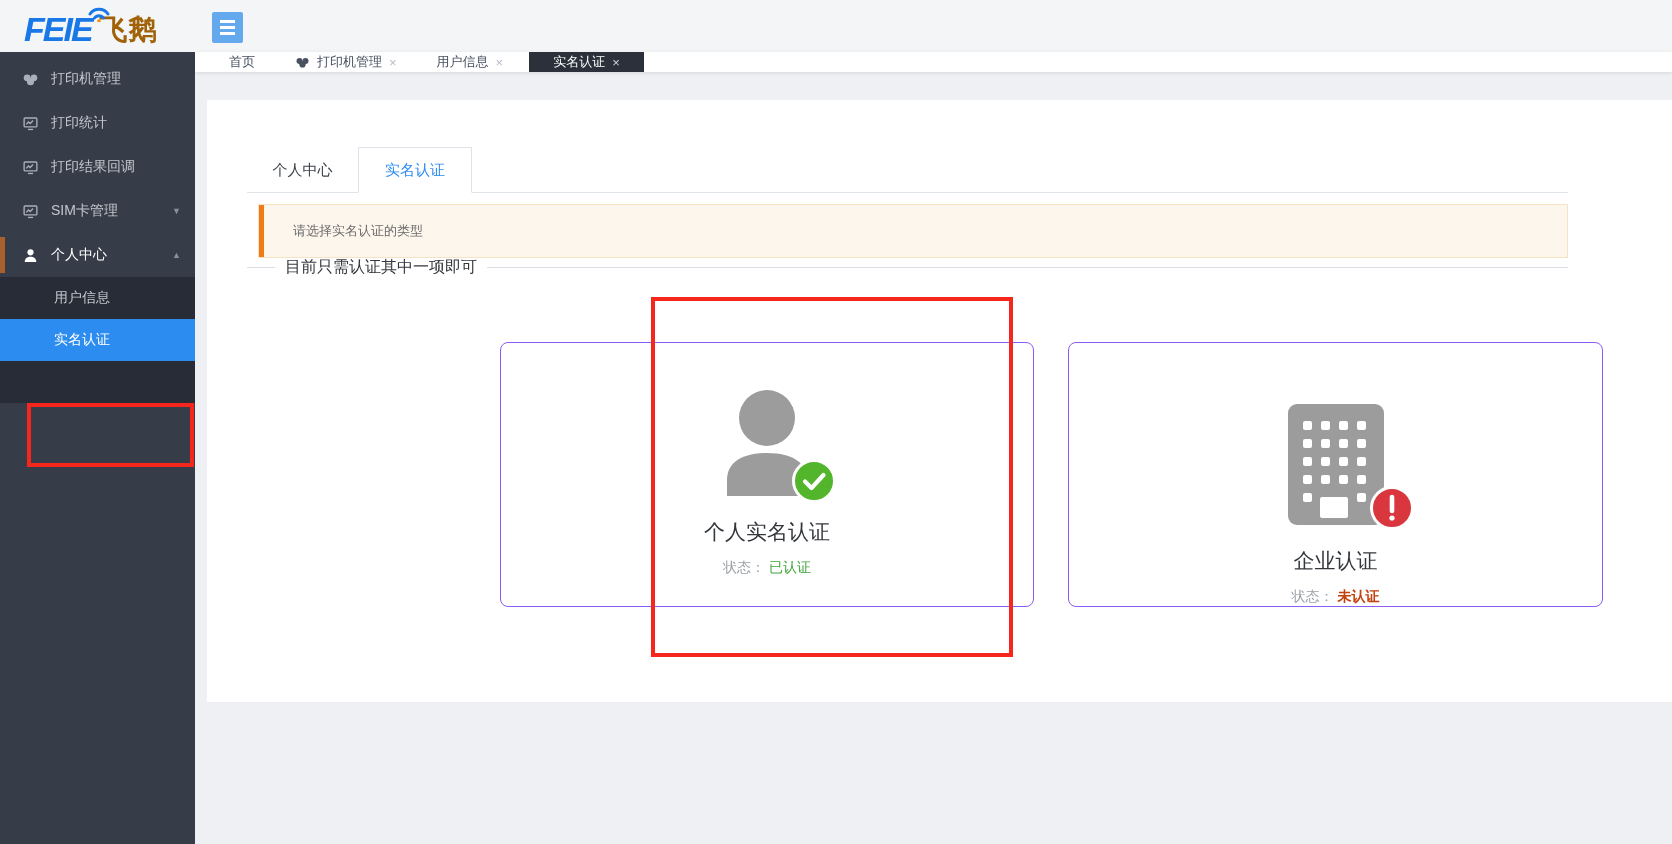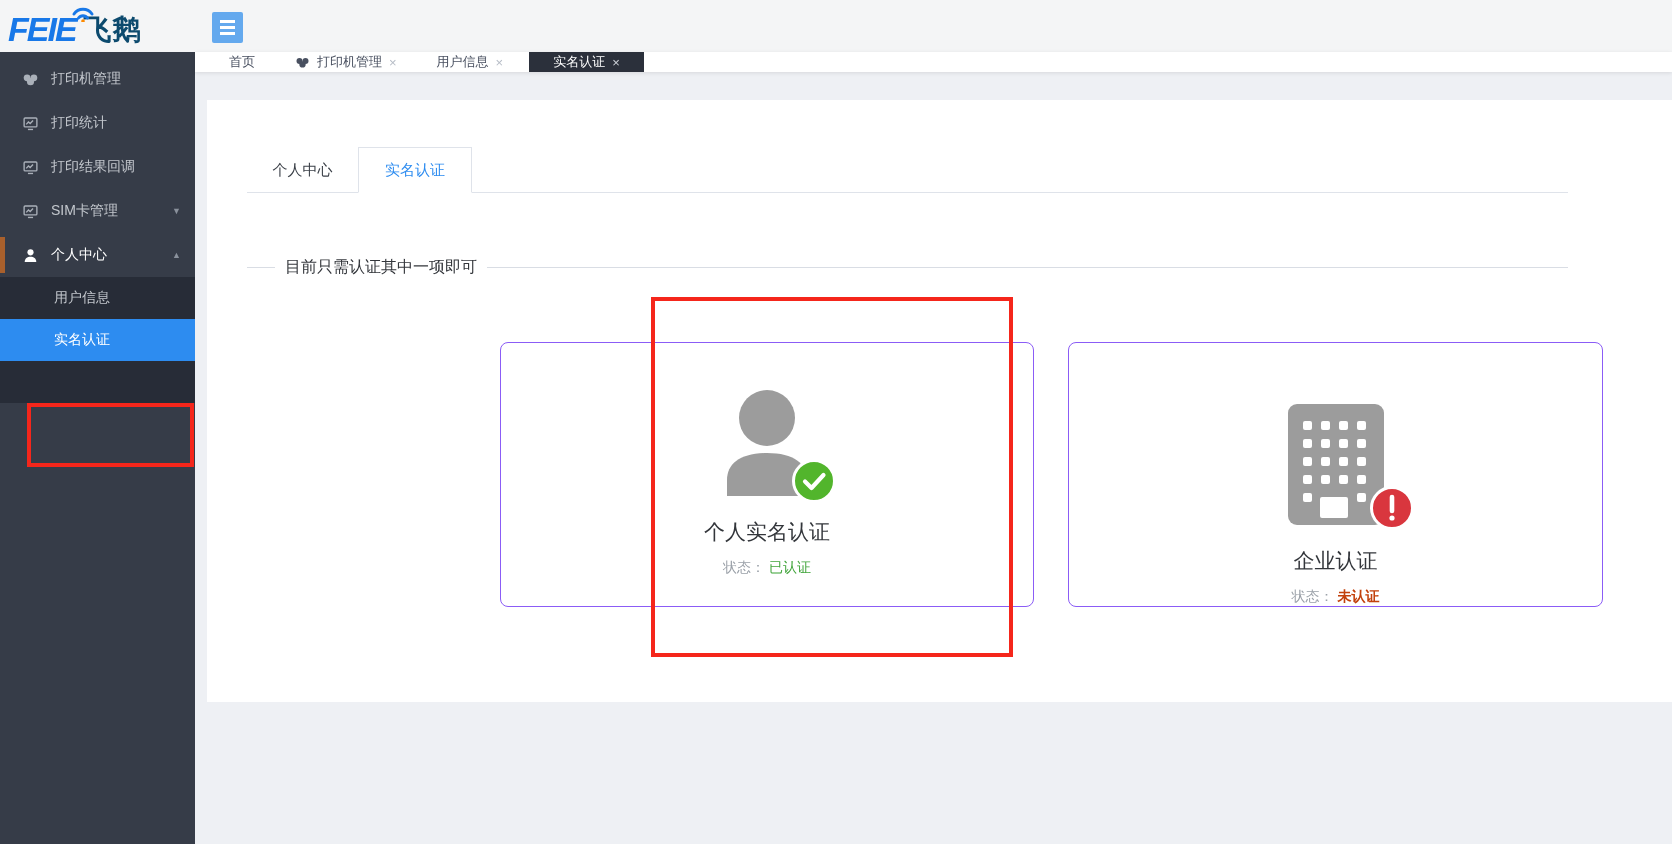--- a/index.html
+++ b/index.html
@@ -5,23 +5,23 @@
   * { margin:0; padding:0; box-sizing:border-box; }
   html,body { width:1672px; height:844px; }
   body {
     font-family:"Liberation Sans","DejaVu Sans",sans-serif;
     background:#eef0f4; color:#333; overflow:hidden; position:relative;
   }
   .stage { position:absolute; left:0; top:0; width:1672px; height:844px; }
 
   
   .header { position:absolute; left:0; top:0; width:1672px; height:52px; background:#f4f5f6; }
-  .logo { position:absolute; left:8px; top:6px; height:42px; display:flex; align-items:flex-end; cursor:pointer; }
+  .logo { position:absolute; left:24px; top:6px; height:42px; display:flex; align-items:flex-end; cursor:pointer; }
   .logo-en { font-size:34px; font-weight:bold; font-style:italic; color:#1878e8; letter-spacing:-2px; line-height:38px; }
-  .logo-cn { font-size:28px; font-weight:bold; color:#0c4a6e; margin-left:8px; line-height:36px; letter-spacing:1px; }
+  .logo-cn { font-size:28px; font-weight:bold; color:#a16207; margin-left:8px; line-height:36px; letter-spacing:1px; }
   .wifi { position:absolute; left:62px; top:-4px; }
   .hamburger-btn { position:absolute; left:212px; top:12px; width:31px; height:31px; background:#64a9ee; border:none; border-radius:2px; cursor:pointer; display:flex; flex-direction:column; justify-content:center; align-items:center; gap:3px; }
   .hamburger-btn i { display:block; width:15px; height:3px; background:#fff; }
 
   
   .sidebar { position:absolute; left:0; top:52px; width:195px; height:792px; background:#363c48; }
   .side-item { position:relative; height:44px; display:flex; align-items:center; padding-left:22px; color:#c3c7cd; font-size:14px; cursor:pointer; }
   .side-item .sicon { width:17px; height:17px; margin-right:12px; flex:0 0 auto; color:#aab0b9; }
   .side-item.active-parent { color:#fff; }
   .side-item.active-parent::before { content:""; position:absolute; left:0; top:4px; bottom:4px; width:5px; background:#a9602c; }
@@ -183,20 +183,23 @@
   <div class="panel">
 
     <div class="ctabs-underline"></div>
     <div class="ctab t1">
       <span>个人中心</span>
     </div>
     <div class="ctab t2">
       <span>实名认证</span>
     </div>
 
+    <div class="alert">
+      <span class="alert-text">请选择实名认证的类型</span>
+    </div>
 
     <div class="divider">
       <span class="seg l"></span>
       <span class="dtext">目前只需认证其中一项即可</span>
       <span class="seg r"></span>
     </div>
 
     <div class="card personal">
       <div class="icon-wrap">
         <svg width="86" height="106" viewBox="0 0 86 106">

